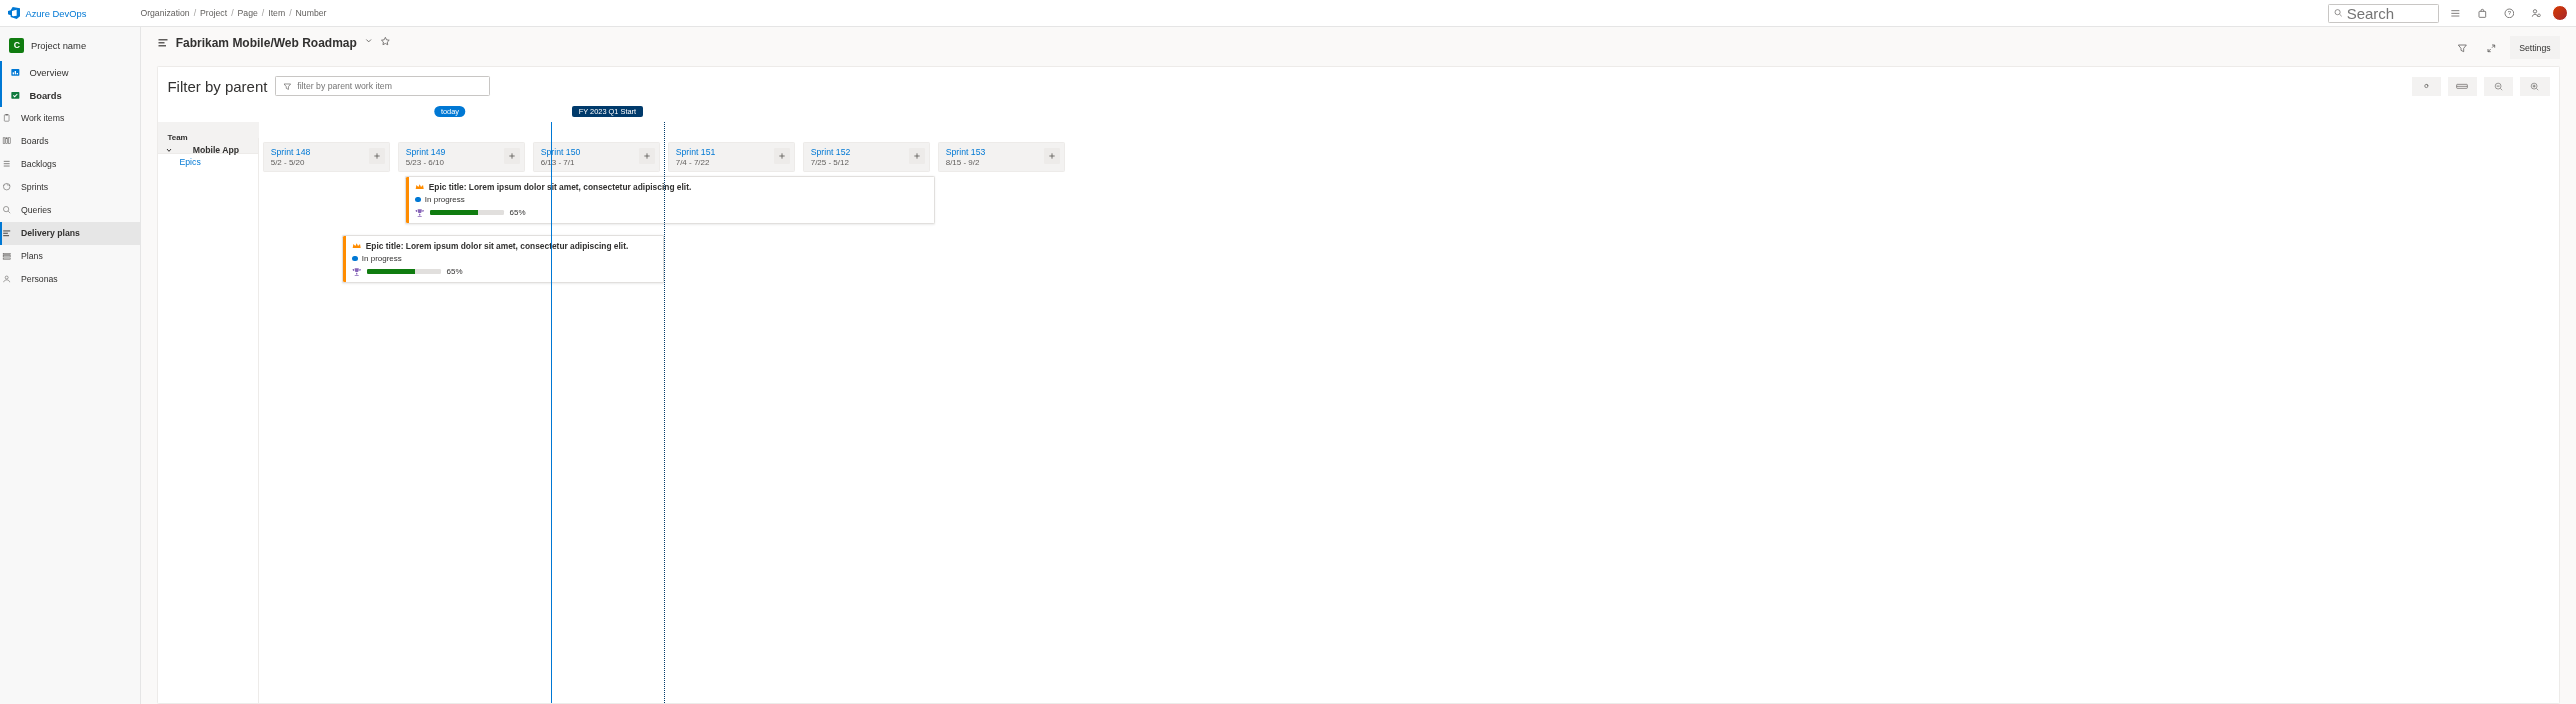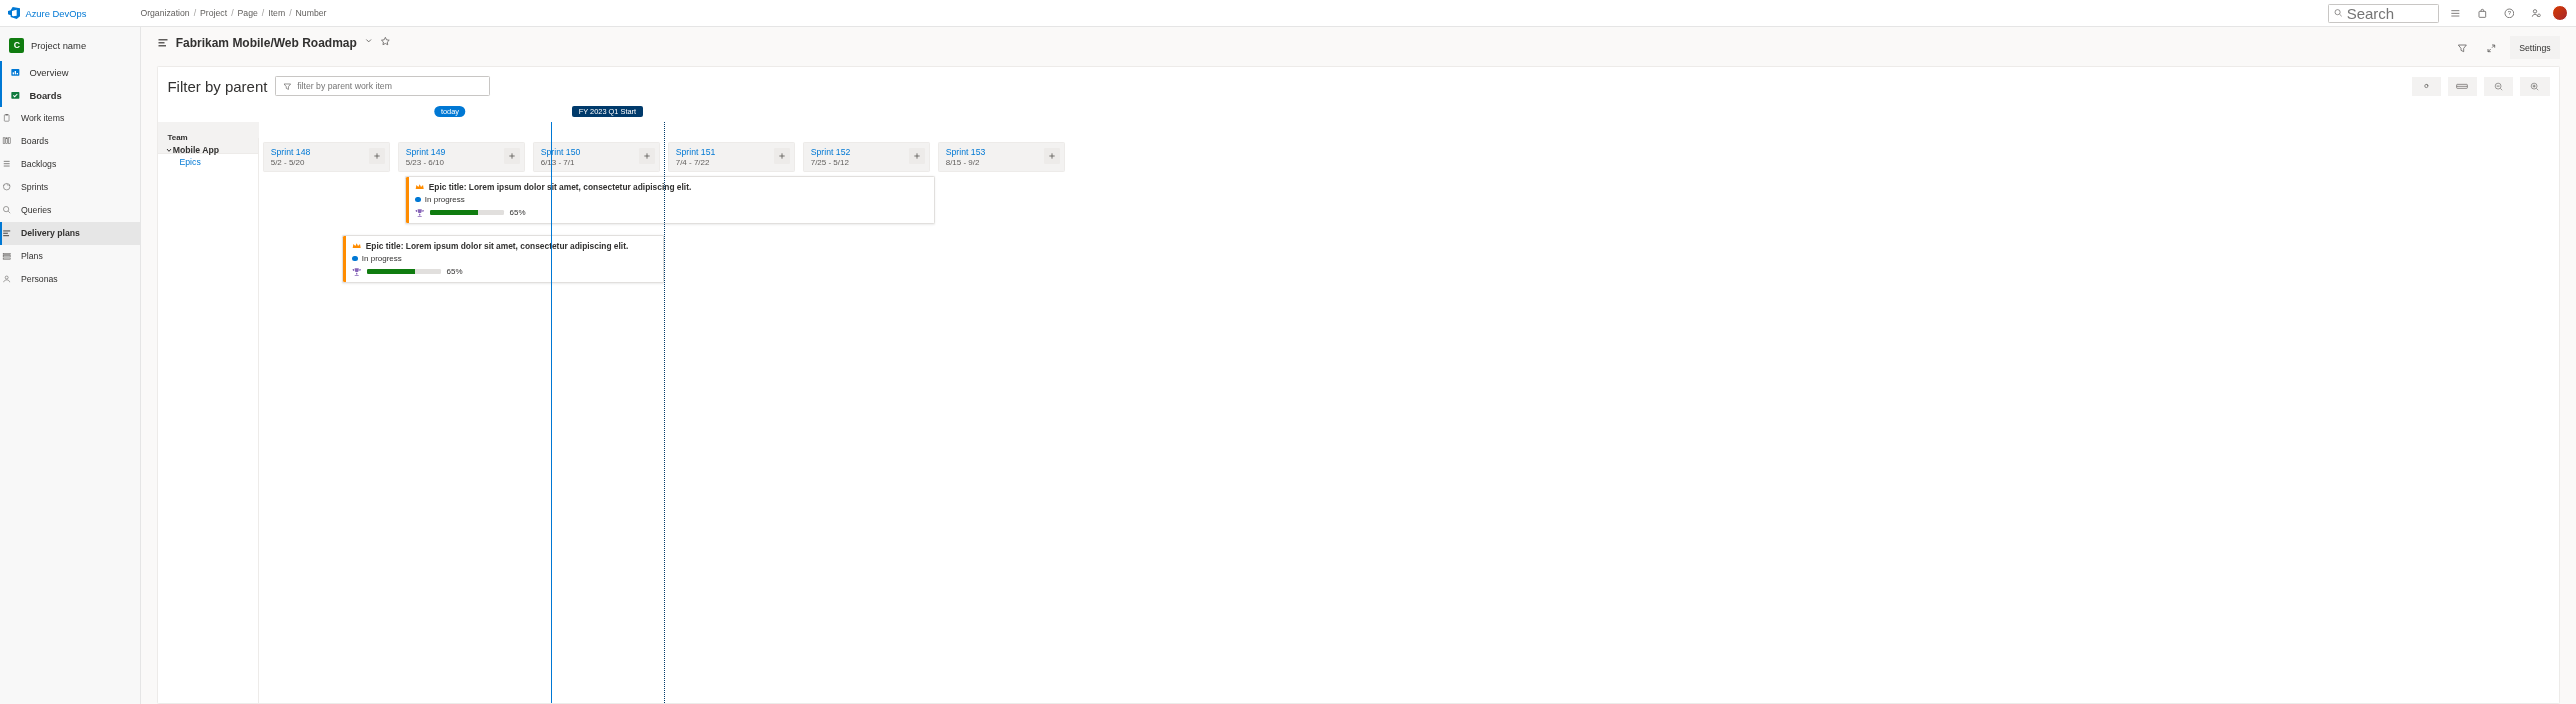--- a/index.html
+++ b/index.html
@@ -54,21 +54,21 @@
   .timeline-header-row { display:flex; height:16px; position:relative;flex-direction:column; }
   .team-col { width:101px; flex-shrink:0; }
   .timeline-scroll { position:relative; flex:1; overflow:hidden; }
   .month-bar { display:flex; height:16px; background:#e1dfdd; position:relative; }
   .month-cell { border-right:0.7px solid #d2d0ce; display:flex; align-items:center; justify-content:center; font-size:8px; color:#323130; }
   .nav-arrow { width:16px; background:#0078d4; color:#fff; display:flex; align-items:center; justify-content:center; cursor:pointer; }
   .team-header { background:#f3f2f1; height:32px; display:flex; align-items:center; padding-left:9.4px; font-size:8px; font-weight:600; border-bottom:0.7px solid #edebe9; }
 
   .plan-body { display:flex; position:relative; height: calc(100% - 32px); }
   .team-pane { width:101px; flex-shrink:0; border-right:0.7px solid #edebe9; padding:6.7px 6.7px; }
-  .team-pane .team-row { display:flex; align-items:center; gap:0; font-size:8.7px; font-weight:600; }
+  .team-pane .team-row { display:flex; align-items:center; gap:20px; font-size:8.7px; font-weight:600; }
   .team-pane .epics { color:#0078d4; font-size:8.7px; padding-left:14.8px; margin-top:2.7px; cursor:pointer; }
 
   .lanes { position:relative; flex:1; }
   .sprint-row { display:flex; height:38px; }
   .sprint-card { width:127px; margin:4px 4px; background:#f3f2f1; border-radius:1.3px; padding:4px 6.7px; position:relative; border:0.7px solid #edebe9; }
   .sprint-card .name { color:#0078d4; font-size:8.7px; font-weight:400; }
   .sprint-card .dates { color:#605e5c; font-size:8px; margin-top:1.3px; }
   .sprint-card .add { position:absolute; right:4px; top:5.4px; width:16px; height:16px; background:#edebe9; display:flex; align-items:center; justify-content:center; border-radius:1.3px; }
 
   .epic-card { position:absolute; background:#fff; border:0.7px solid #e1dfdd; border-radius:1.3px; box-shadow:0 0.7px 2px rgba(0,0,0,0.08); padding:5.4px 6.7px 5.4px 9.4px; }

